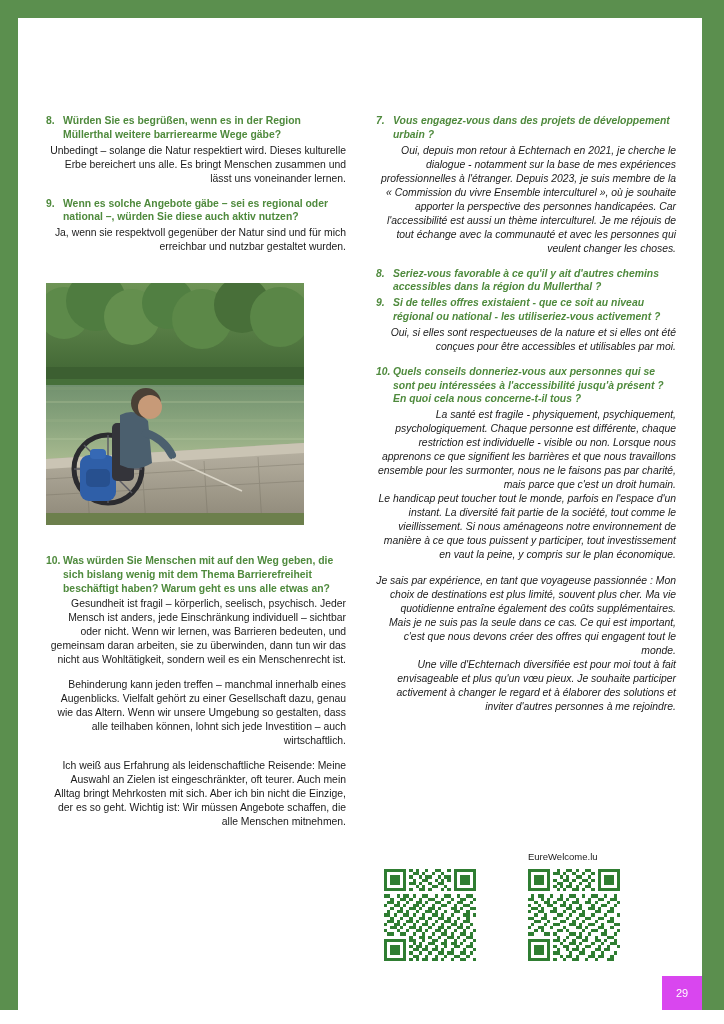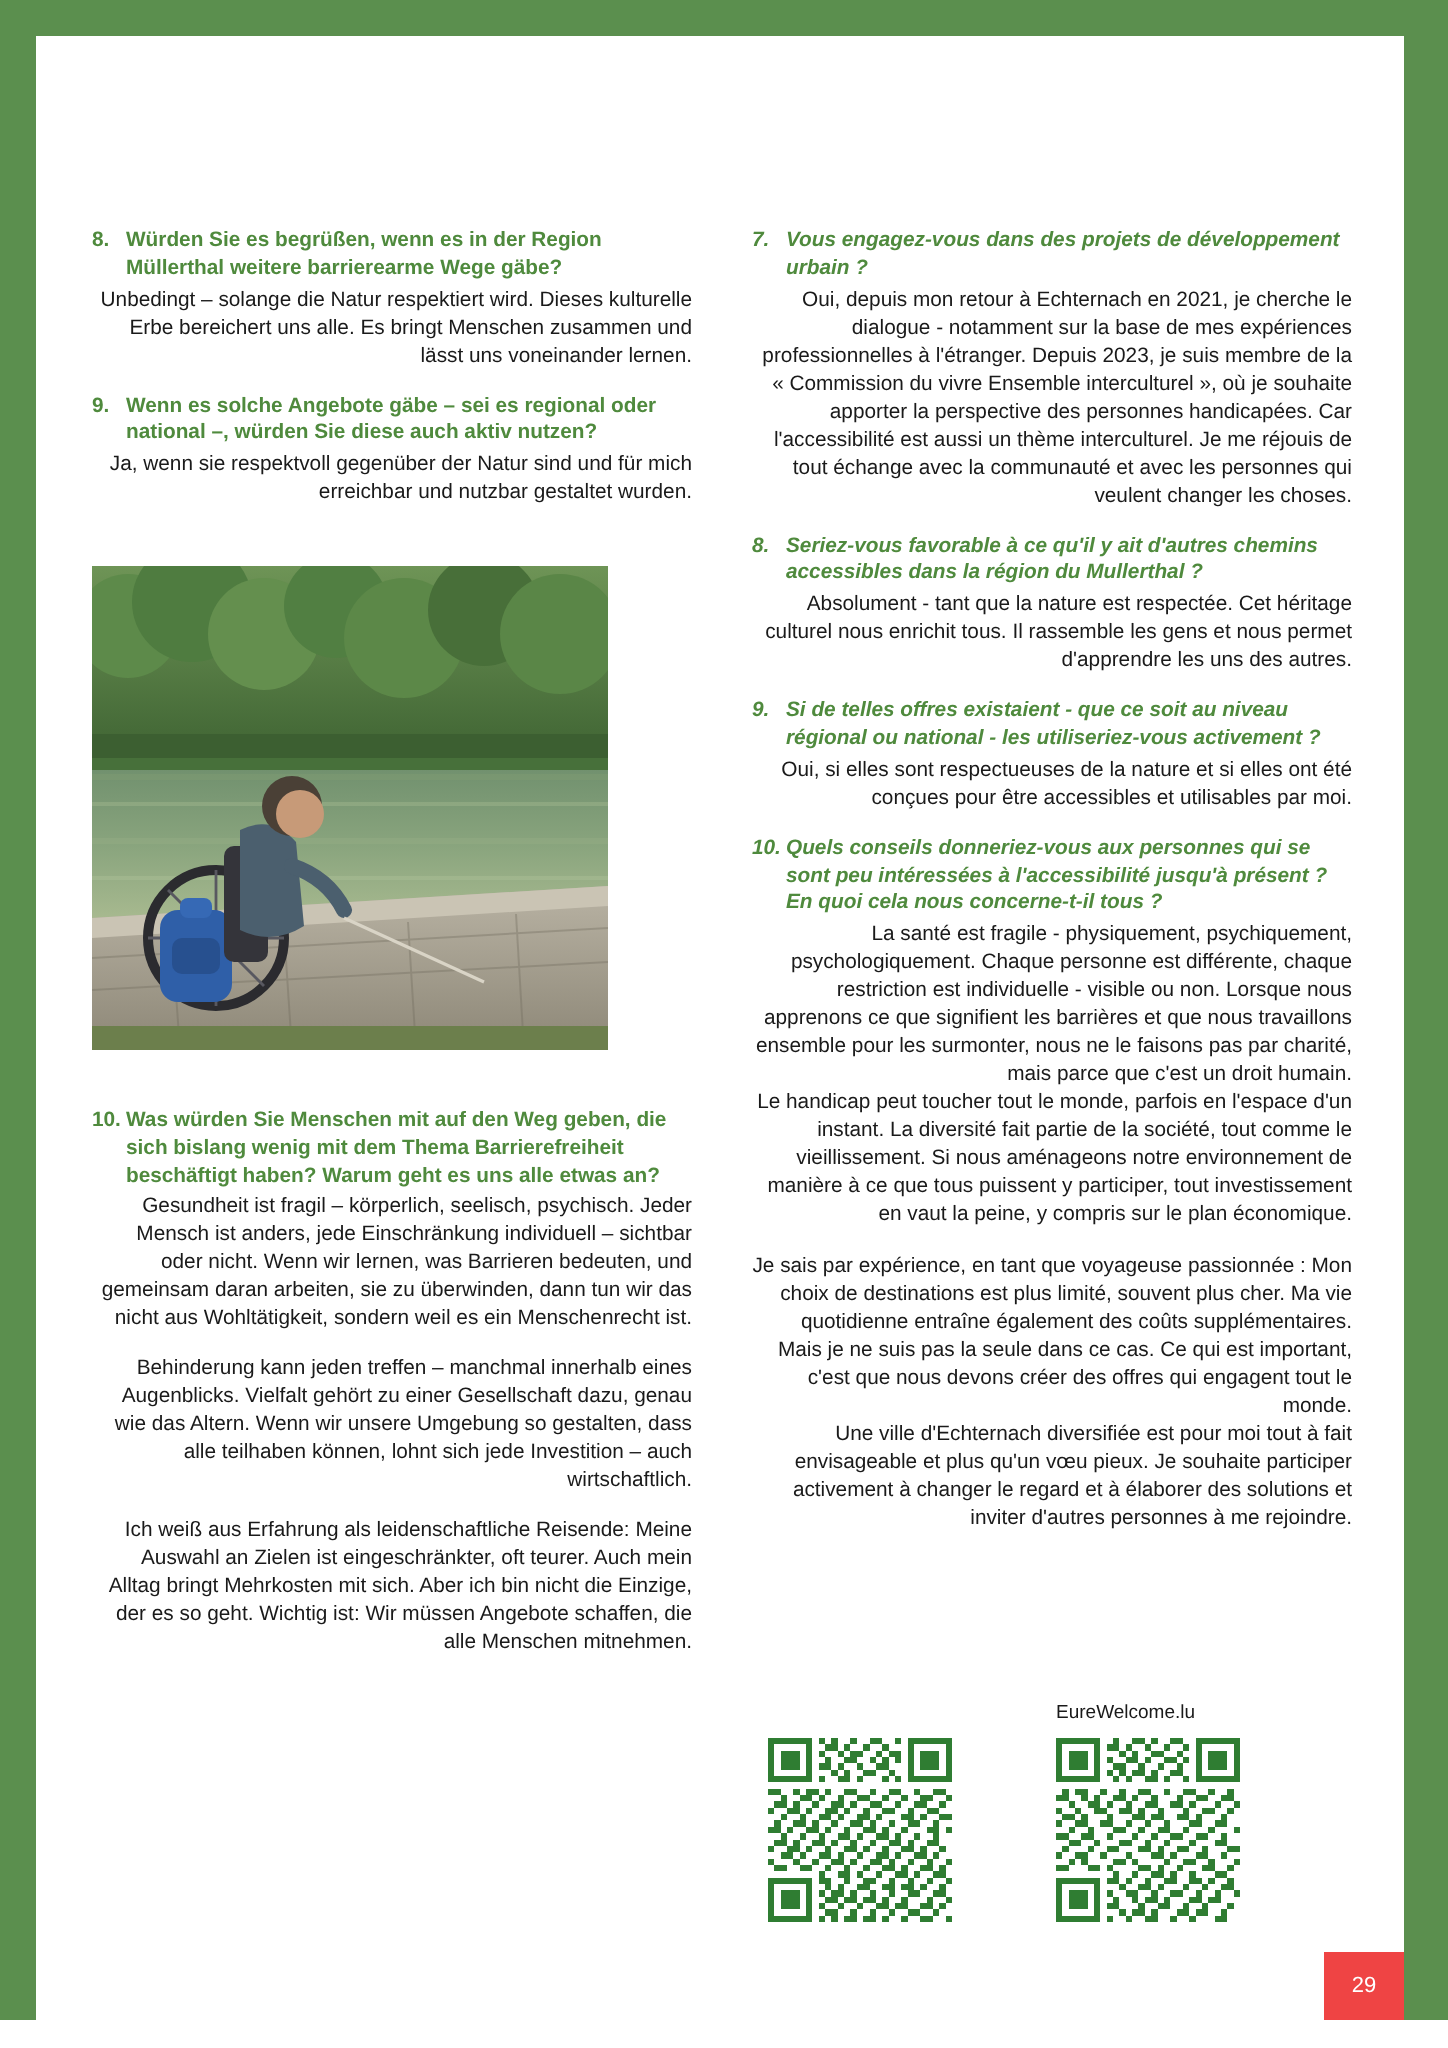--- a/index.html
+++ b/index.html
@@ -62,21 +62,21 @@
   .q .txt { flex: 1 1 auto; }
   .q.italic { font-style: italic; }
 
   .a {
     font-size: 10.4px;
     line-height: 1.345;
     color: #1a1a1a;
     margin: 0 0 11px 0;
     text-align: right;
   }
-  .a.italic { }
+  .a.italic { font-style: italic; }
 
   .photo {
     position: absolute;
     left: 46px;
     top: 283px;
     width: 258px;
     height: 242px;
     overflow: hidden;
     border: 0;
   }
@@ -98,21 +98,21 @@
   }
   .qr-left { left: 384px; top: 869px; }
   .qr-right { left: 528px; top: 869px; }
 
   .page-num {
     position: absolute;
     right: 22px;
     bottom: 14px;
     width: 40px;
     height: 34px;
-    background: #ef4444;
+    background: #d946ef;
     color: #ffffff;
     font-size: 11px;
     display: flex;
     align-items: center;
     justify-content: center;
   }
 </style>
 </head>
 <body>
 
@@ -235,21 +235,20 @@
     <div class="q italic">
       <span class="num">7.</span>
       <span class="txt">Vous engagez-vous dans des projets de développement urbain ?</span>
     </div>
     <p class="a italic">Oui, depuis mon retour à Echternach en 2021, je cherche le dialogue - notamment sur la base de mes expériences professionnelles à l'étranger. Depuis 2023, je suis membre de la « Commission du vivre Ensemble interculturel », où je souhaite apporter la perspective des personnes handicapées. Car l'accessibilité est aussi un thème interculturel. Je me réjouis de tout échange avec la communauté et avec les personnes qui veulent changer les choses.</p>
 
     <div class="q italic">
       <span class="num">8.</span>
       <span class="txt">Seriez-vous favorable à ce qu'il y ait d'autres chemins accessibles dans la région du Mullerthal ?</span>
     </div>
-    <p class="a italic">Absolument - tant que la nature est respectée. Cet héritage culturel nous enrichit tous. Il rassemble les gens et nous permet d'apprendre les uns des autres.</p>
 
     <div class="q italic">
       <span class="num">9.</span>
       <span class="txt">Si de telles offres existaient - que ce soit au niveau régional ou national - les utiliseriez-vous activement ?</span>
     </div>
     <p class="a italic">Oui, si elles sont respectueuses de la nature et si elles ont été conçues pour être accessibles et utilisables par moi.</p>
 
     <div class="q italic">
       <span class="num">10.</span>
       <span class="txt">Quels conseils donneriez-vous aux personnes qui se sont peu intéressées à l'accessibilité jusqu'à présent ? En quoi cela nous concerne-t-il tous ?</span>

